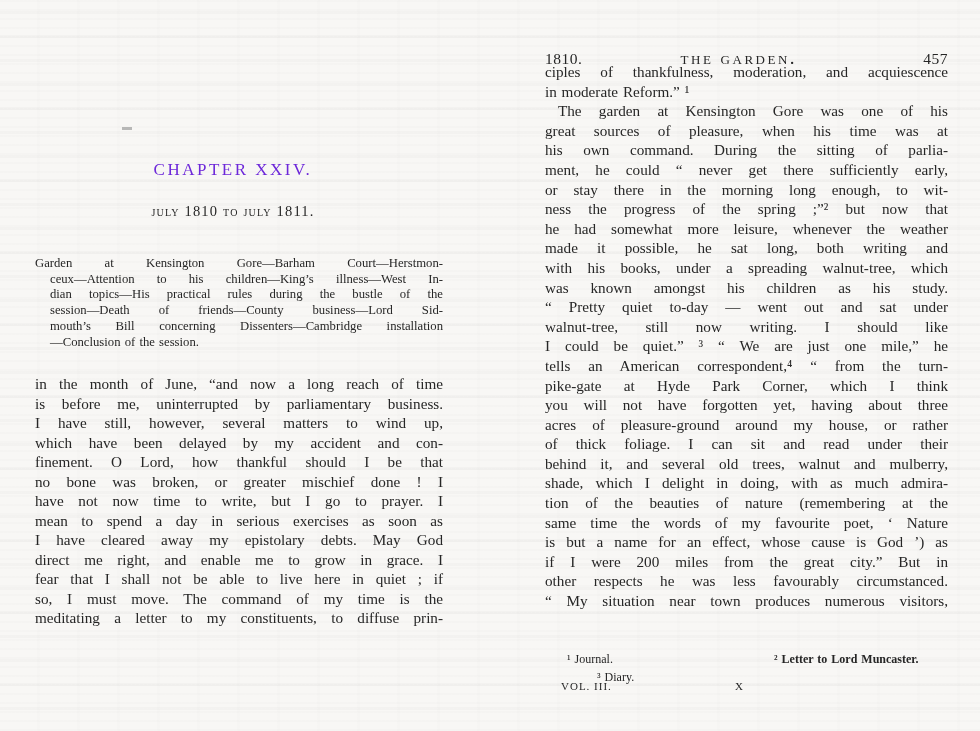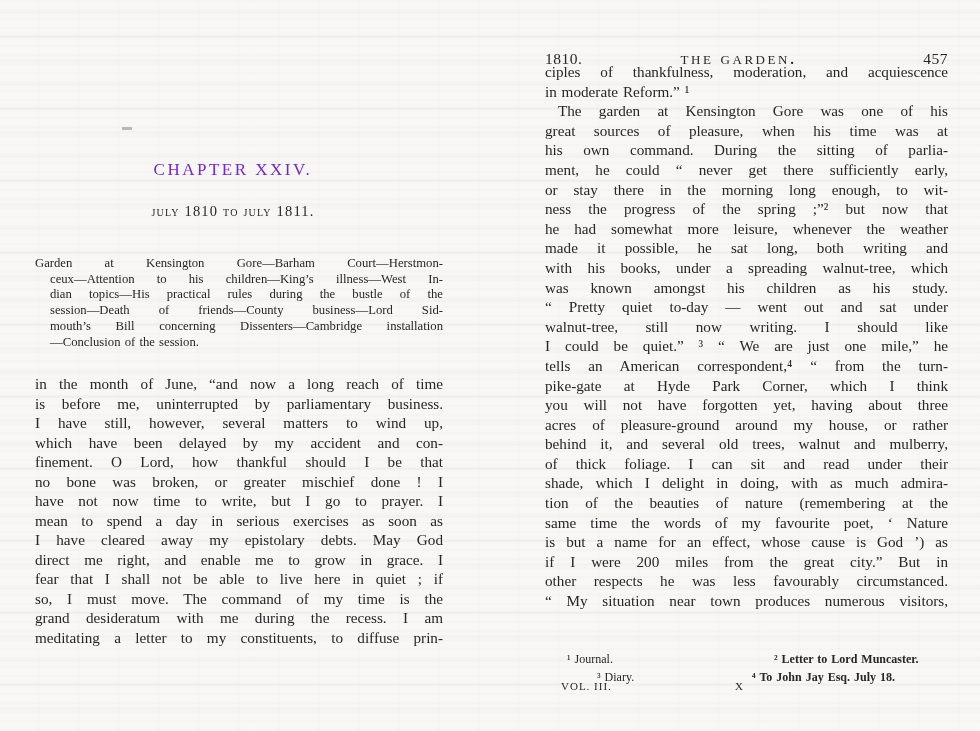--- a/index.html
+++ b/index.html
@@ -139,21 +139,20 @@
     <div class="ln">I have still, however, several matters to wind up,</div>
     <div class="ln">which have been delayed by my accident and con-</div>
     <div class="ln">finement. O Lord, how thankful should I be that</div>
     <div class="ln">no bone was broken, or greater mischief done ! I</div>
     <div class="ln">have not now time to write, but I go to prayer. I</div>
     <div class="ln">mean to spend a day in serious exercises as soon as</div>
     <div class="ln">I have cleared away my epistolary debts. May God</div>
     <div class="ln">direct me right, and enable me to grow in grace. I</div>
     <div class="ln">fear that I shall not be able to live here in quiet ; if</div>
     <div class="ln">so, I must move. The command of my time is the</div>
-    <div class="ln">grand desideratum with me during the recess. I am</div>
     <div class="ln">meditating a letter to my constituents, to diffuse prin-</div>
   </div>
 
 <div class="abs right-col running-head">
   <span class="rh-year">1810.</span>
   <span class="rh-title">THE GARDEN.</span>
   <span class="rh-page">457</span>
 </div>
 
 <div class="abs right-col right-body">
@@ -172,39 +171,38 @@
       <div class="ln">made it possible, he sat long, both writing and</div>
       <div class="ln">with his books, under a spreading walnut-tree, which</div>
       <div class="ln">was known amongst his children as his study.</div>
       <div class="ln">“ Pretty quiet to-day — went out and sat under</div>
       <div class="ln">walnut-tree, still now writing. I should like</div>
       <div class="ln">I could be quiet.” ³ “ We are just one mile,” he</div>
       <div class="ln">tells an American correspondent,⁴ “ from the turn-</div>
       <div class="ln">pike-gate at Hyde Park Corner, which I think</div>
       <div class="ln">you will not have forgotten yet, having about three</div>
       <div class="ln">acres of pleasure-ground around my house, or rather</div>
+      <div class="ln">of thick foliage. I can sit and read under their</div>
       <div class="ln">behind it, and several old trees, walnut and mulberry,</div>
-      <div class="ln">of thick foliage. I can sit and read under their</div>
       <div class="ln">shade, which I delight in doing, with as much admira-</div>
       <div class="ln">tion of the beauties of nature (remembering at the</div>
       <div class="ln">same time the words of my favourite poet, ‘ Nature</div>
       <div class="ln">is but a name for an effect, whose cause is God ’) as</div>
       <div class="ln">if I were 200 miles from the great city.” But in</div>
       <div class="ln">other respects he was less favourably circumstanced.</div>
       <div class="ln">“ My situation near town produces numerous visitors,</div>
     </div>
 </div>
 
 <div class="abs right-col footnotes">
   <div class="fn-col1">
       <div class="ln">¹ Journal.</div>
       <div class="ln">³ Diary.</div>
     </div>
   <div class="fn-col2">
       <div class="ln">² Letter to Lord Muncaster.</div>
-      <div class="ln">⁴ To John Jay Esq. July 18.</div>
     </div>
 </div>
 
 <div class="abs right-col pagefoot">
   <span class="pf-vol">VOL. III.</span>
   <span class="pf-sig">X</span>
 </div>
 
 </body></html>

